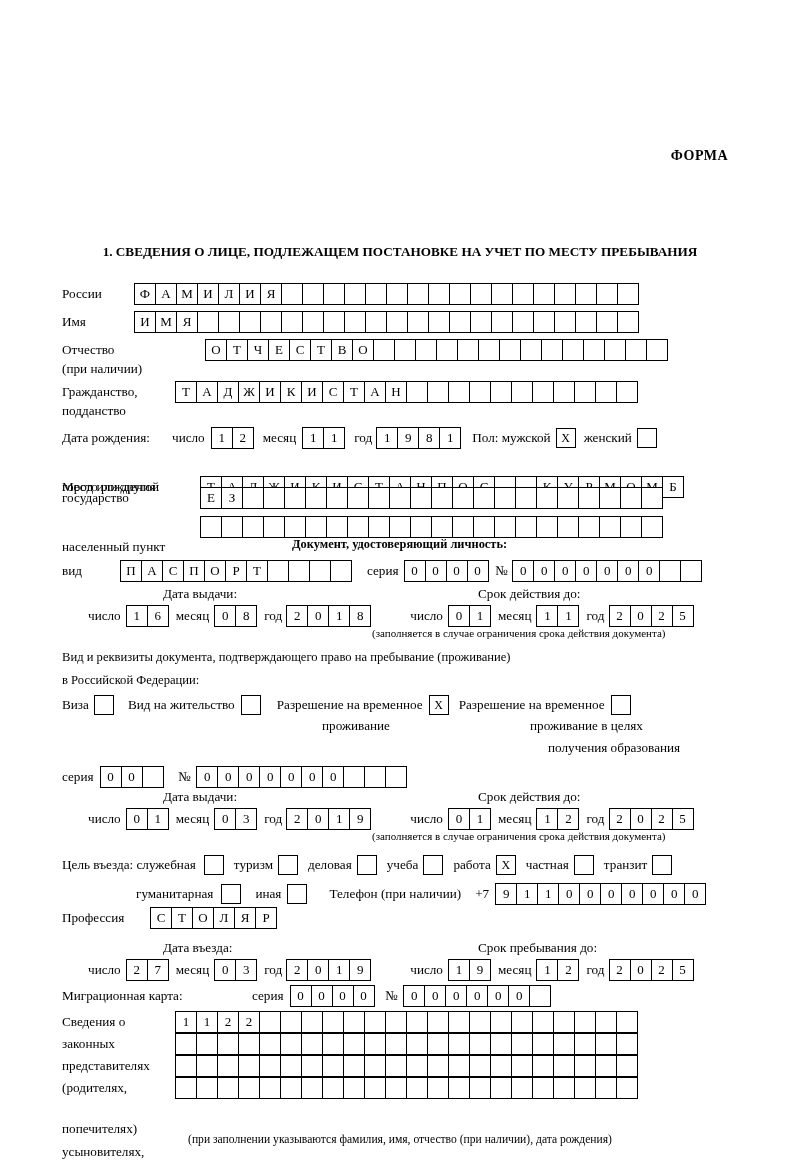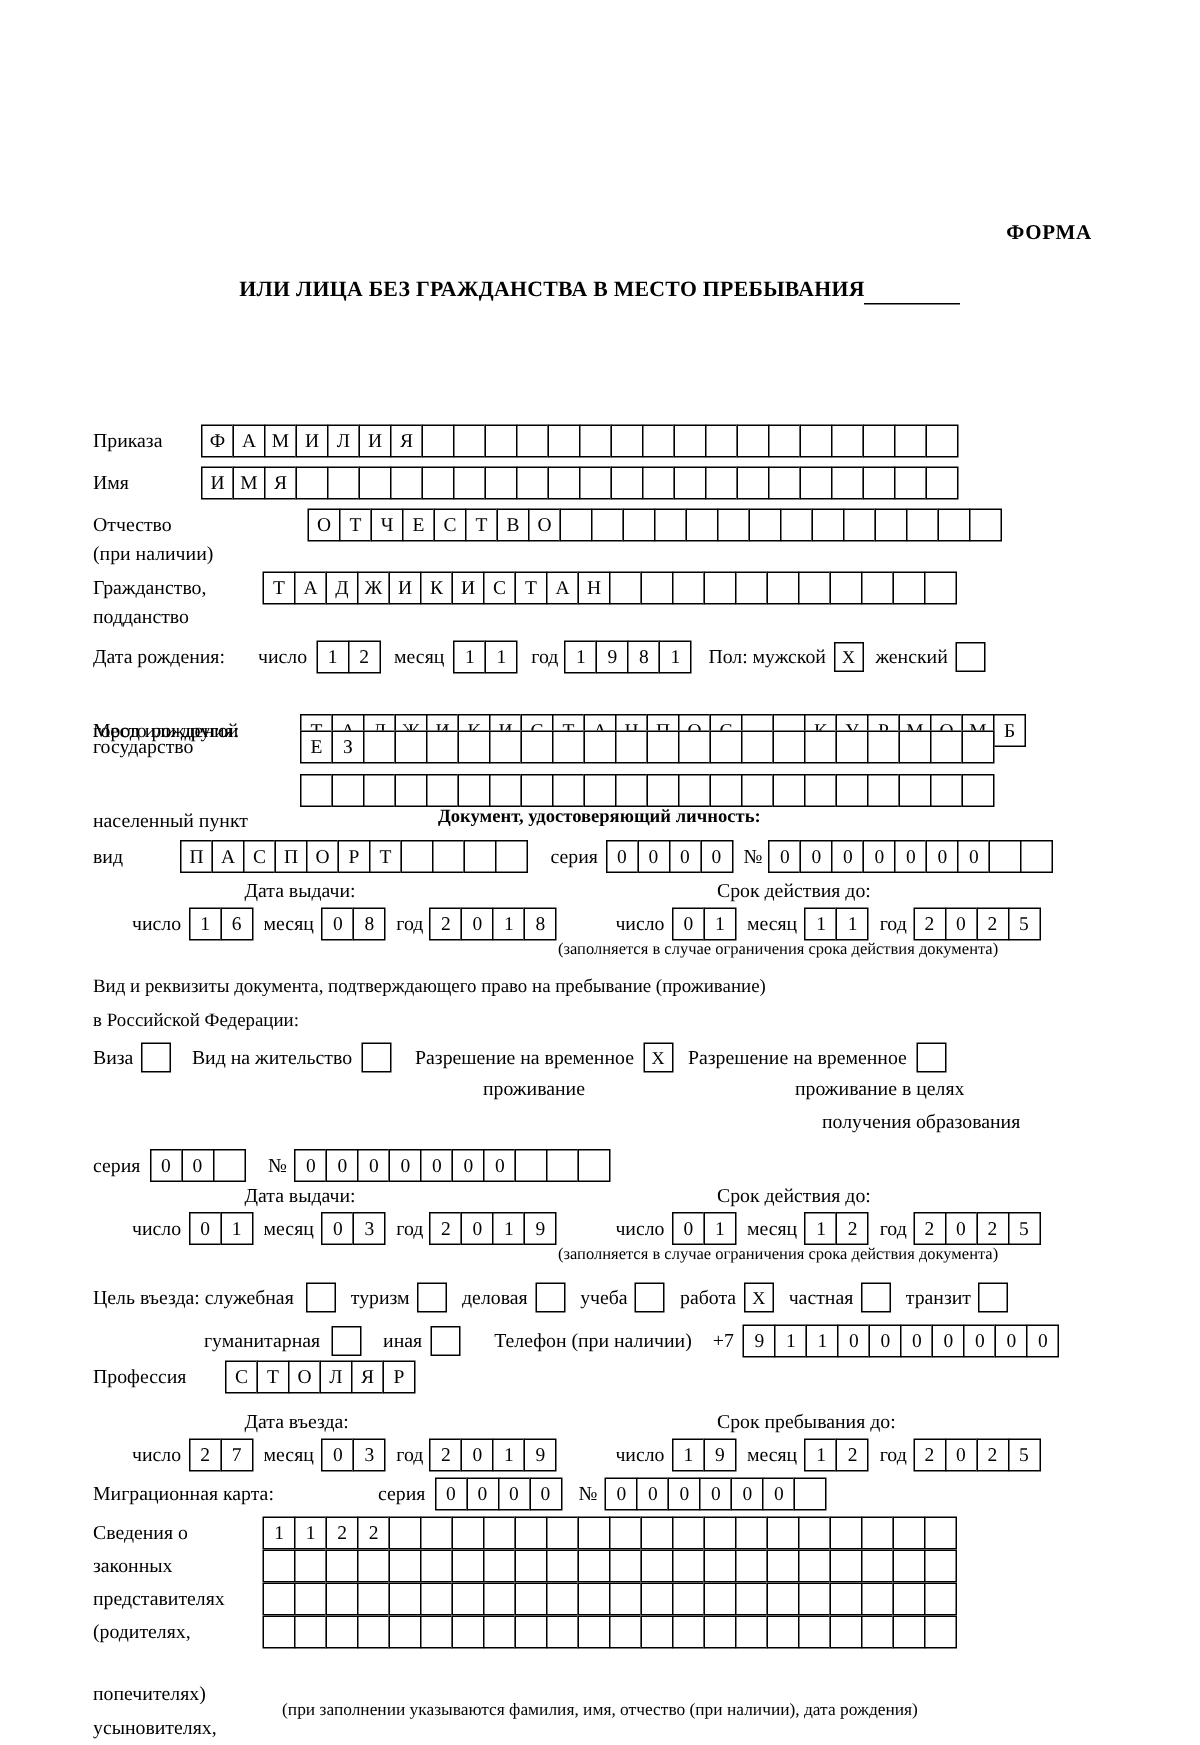--- a/index.html
+++ b/index.html
@@ -57,27 +57,27 @@
 </style>
 </head>
 <body>
 
 <div class="page">
 
 
   <div class="forma">ФОРМА</div>
 
   <div class="title">
-    <div><span>ИЛИ ЛИЦА БЕЗ ГРАЖДАНСТВА В МЕСТО ПРЕБЫВАНИЯ</span><span class="ul"></span></div>
   </div>
 
+  <div class="sec1">1. СВЕДЕНИЯ О ЛИЦЕ, ПОДЛЕЖАЩЕМ ПОСТАНОВКЕ НА УЧЕТ ПО МЕСТУ ПРЕБЫВАНИЯ</div>
 
   <div id="rows">
       <div class="row" style="left: 62px; top: 283px;">
-        <span class="lbl" style="width: 72px;">Приказа</span>
+        <span class="lbl" style="width: 72px;">России</span>
         <div class="boxes">
           <div class="cell">Ф</div>
           <div class="cell">А</div>
           <div class="cell">М</div>
           <div class="cell">И</div>
           <div class="cell">Л</div>
           <div class="cell">И</div>
           <div class="cell">Я</div>
           <div class="cell"></div>
           <div class="cell"></div>

